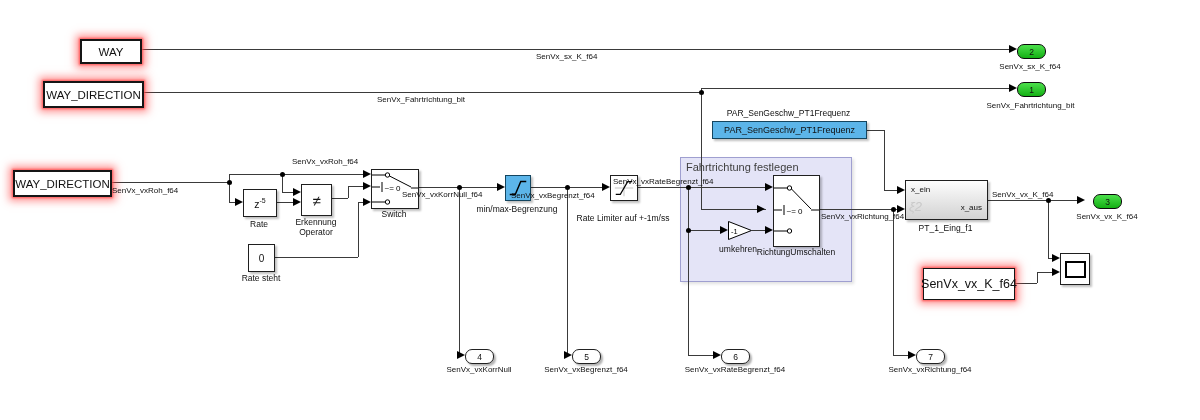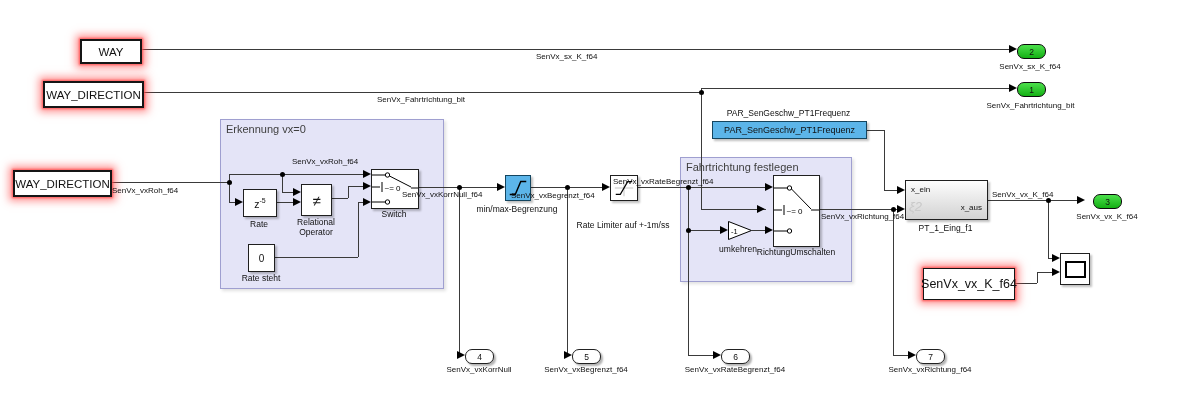--- a/index.html
+++ b/index.html
@@ -29,23 +29,20 @@
   .blklbl{font-size:8.5px;}
   sup{font-size:7px;}
   .badge{position:absolute;left:3px;top:18px;font-size:13px;font-style:italic;color:#c9c9c9;z-index:2;}
   svg{display:block;}
 </style>
 </head>
 <body>
 
 <div id="canvas">
 
-  <div class="region" style="left:220px;top:119px;width:222px;height:168px">
-    <div class="rtitle">Erkennung vx=0</div>
-  </div>
   <div class="region" style="left:680px;top:157px;width:170px;height:123px">
     <div class="rtitle">Fahrtrichtung festlegen</div>
   </div>
 
   <div class="inp" style="left:80px;top:39px;width:58px;height:21px">WAY</div>
   <div class="inp" style="left:43px;top:81px;width:97px;height:23px">WAY_DIRECTION</div>
   <div class="inp" style="left:13px;top:170px;width:95px;height:23px">WAY_DIRECTION</div>
 
   <div class="h" style="left:138px;top:49px;width:872px"></div>
   <div class="arr" style="left:1009px;top:45px"></div>
@@ -221,26 +218,26 @@
 
   <div class="lbl c" style="left:999px;top:62px;width:62px">SenVx_sx_K_f64</div>
   <div class="lbl c" style="left:982px;top:101px;width:97px">SenVx_Fahrtrichtung_bit</div>
   <div class="lbl c" style="left:1074px;top:212px;width:66px">SenVx_vx_K_f64</div>
   <div class="lbl c" style="left:444px;top:365px;width:70px">SenVx_vxKorrNull</div>
   <div class="lbl c" style="left:543px;top:365px;width:86px">SenVx_vxBegrenzt_f64</div>
   <div class="lbl c" style="left:684px;top:365px;width:102px">SenVx_vxRateBegrenzt_f64</div>
   <div class="lbl c" style="left:887px;top:365px;width:86px">SenVx_vxRichtung_f64</div>
 
   <div class="lbl blklbl c" style="left:234px;top:219px;width:50px">Rate</div>
-  <div class="lbl blklbl c" style="left:276px;top:217px;width:80px">Relational</div>
+  <div class="lbl blklbl c" style="left:276px;top:217px;width:80px">Erkennung</div>
   <div class="lbl blklbl c" style="left:276px;top:227px;width:80px">Operator</div>
   <div class="lbl blklbl c" style="left:371px;top:209px;width:46px">Switch</div>
   <div class="lbl blklbl c" style="left:235px;top:273px;width:52px">Rate steht</div>
   <div class="lbl blklbl c" style="left:467px;top:204px;width:100px">min/max-Begrenzung</div>
-  <div class="lbl blklbl c" style="left:573px;top:220px;width:100px">Rate Limiter auf +-1m/ss</div>
+  <div class="lbl blklbl c" style="left:573px;top:213px;width:100px">Rate Limiter auf +-1m/ss</div>
   <div class="lbl blklbl c" style="left:714px;top:244px;width:48px">umkehren</div>
   <div class="lbl blklbl c" style="left:749px;top:247px;width:94px">RichtungUmschalten</div>
   <div class="lbl blklbl c" style="left:905px;top:223px;width:81px">PT_1_Eing_f1</div>
 
   <div class="lbl" style="left:536px;top:52px">SenVx_sx_K_f64</div>
   <div class="lbl" style="left:377px;top:95px">SenVx_Fahrtrichtung_bit</div>
   <div class="lbl" style="left:112px;top:186px">SenVx_vxRoh_f64</div>
   <div class="lbl" style="left:292px;top:157px">SenVx_vxRoh_f64</div>
   <div class="lbl" style="left:402px;top:190px">SenVx_vxKorrNull_f64</div>
   <div class="lbl" style="left:511px;top:191px">SenVx_vxBegrenzt_f64</div>

